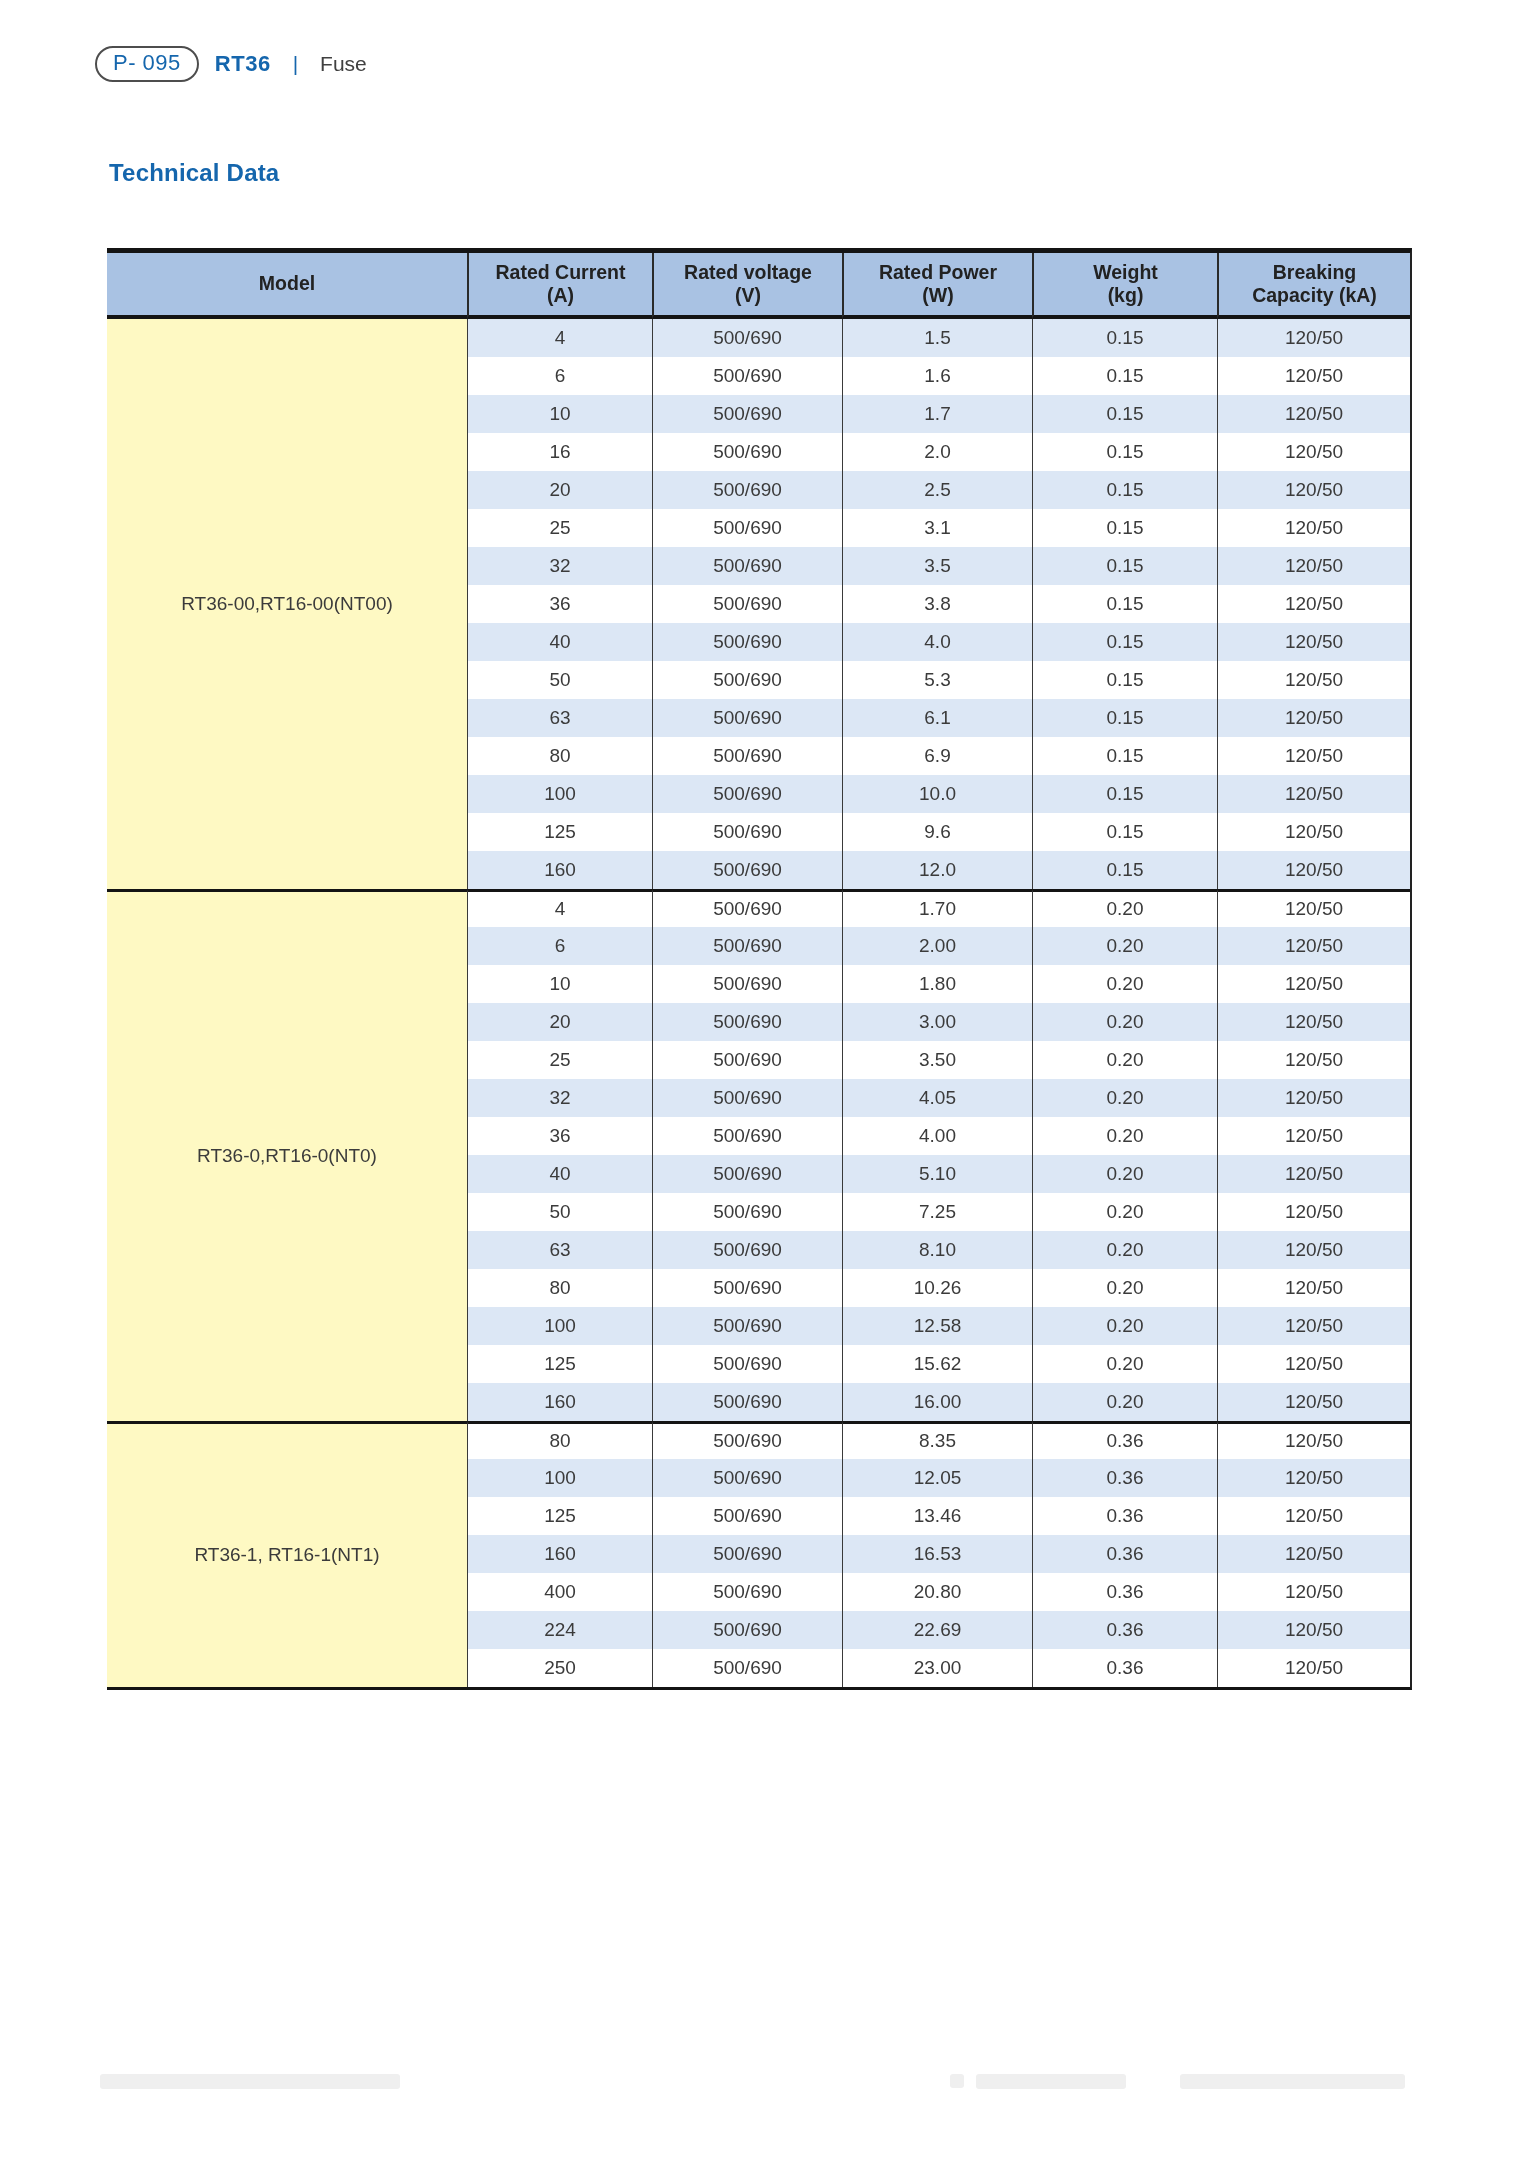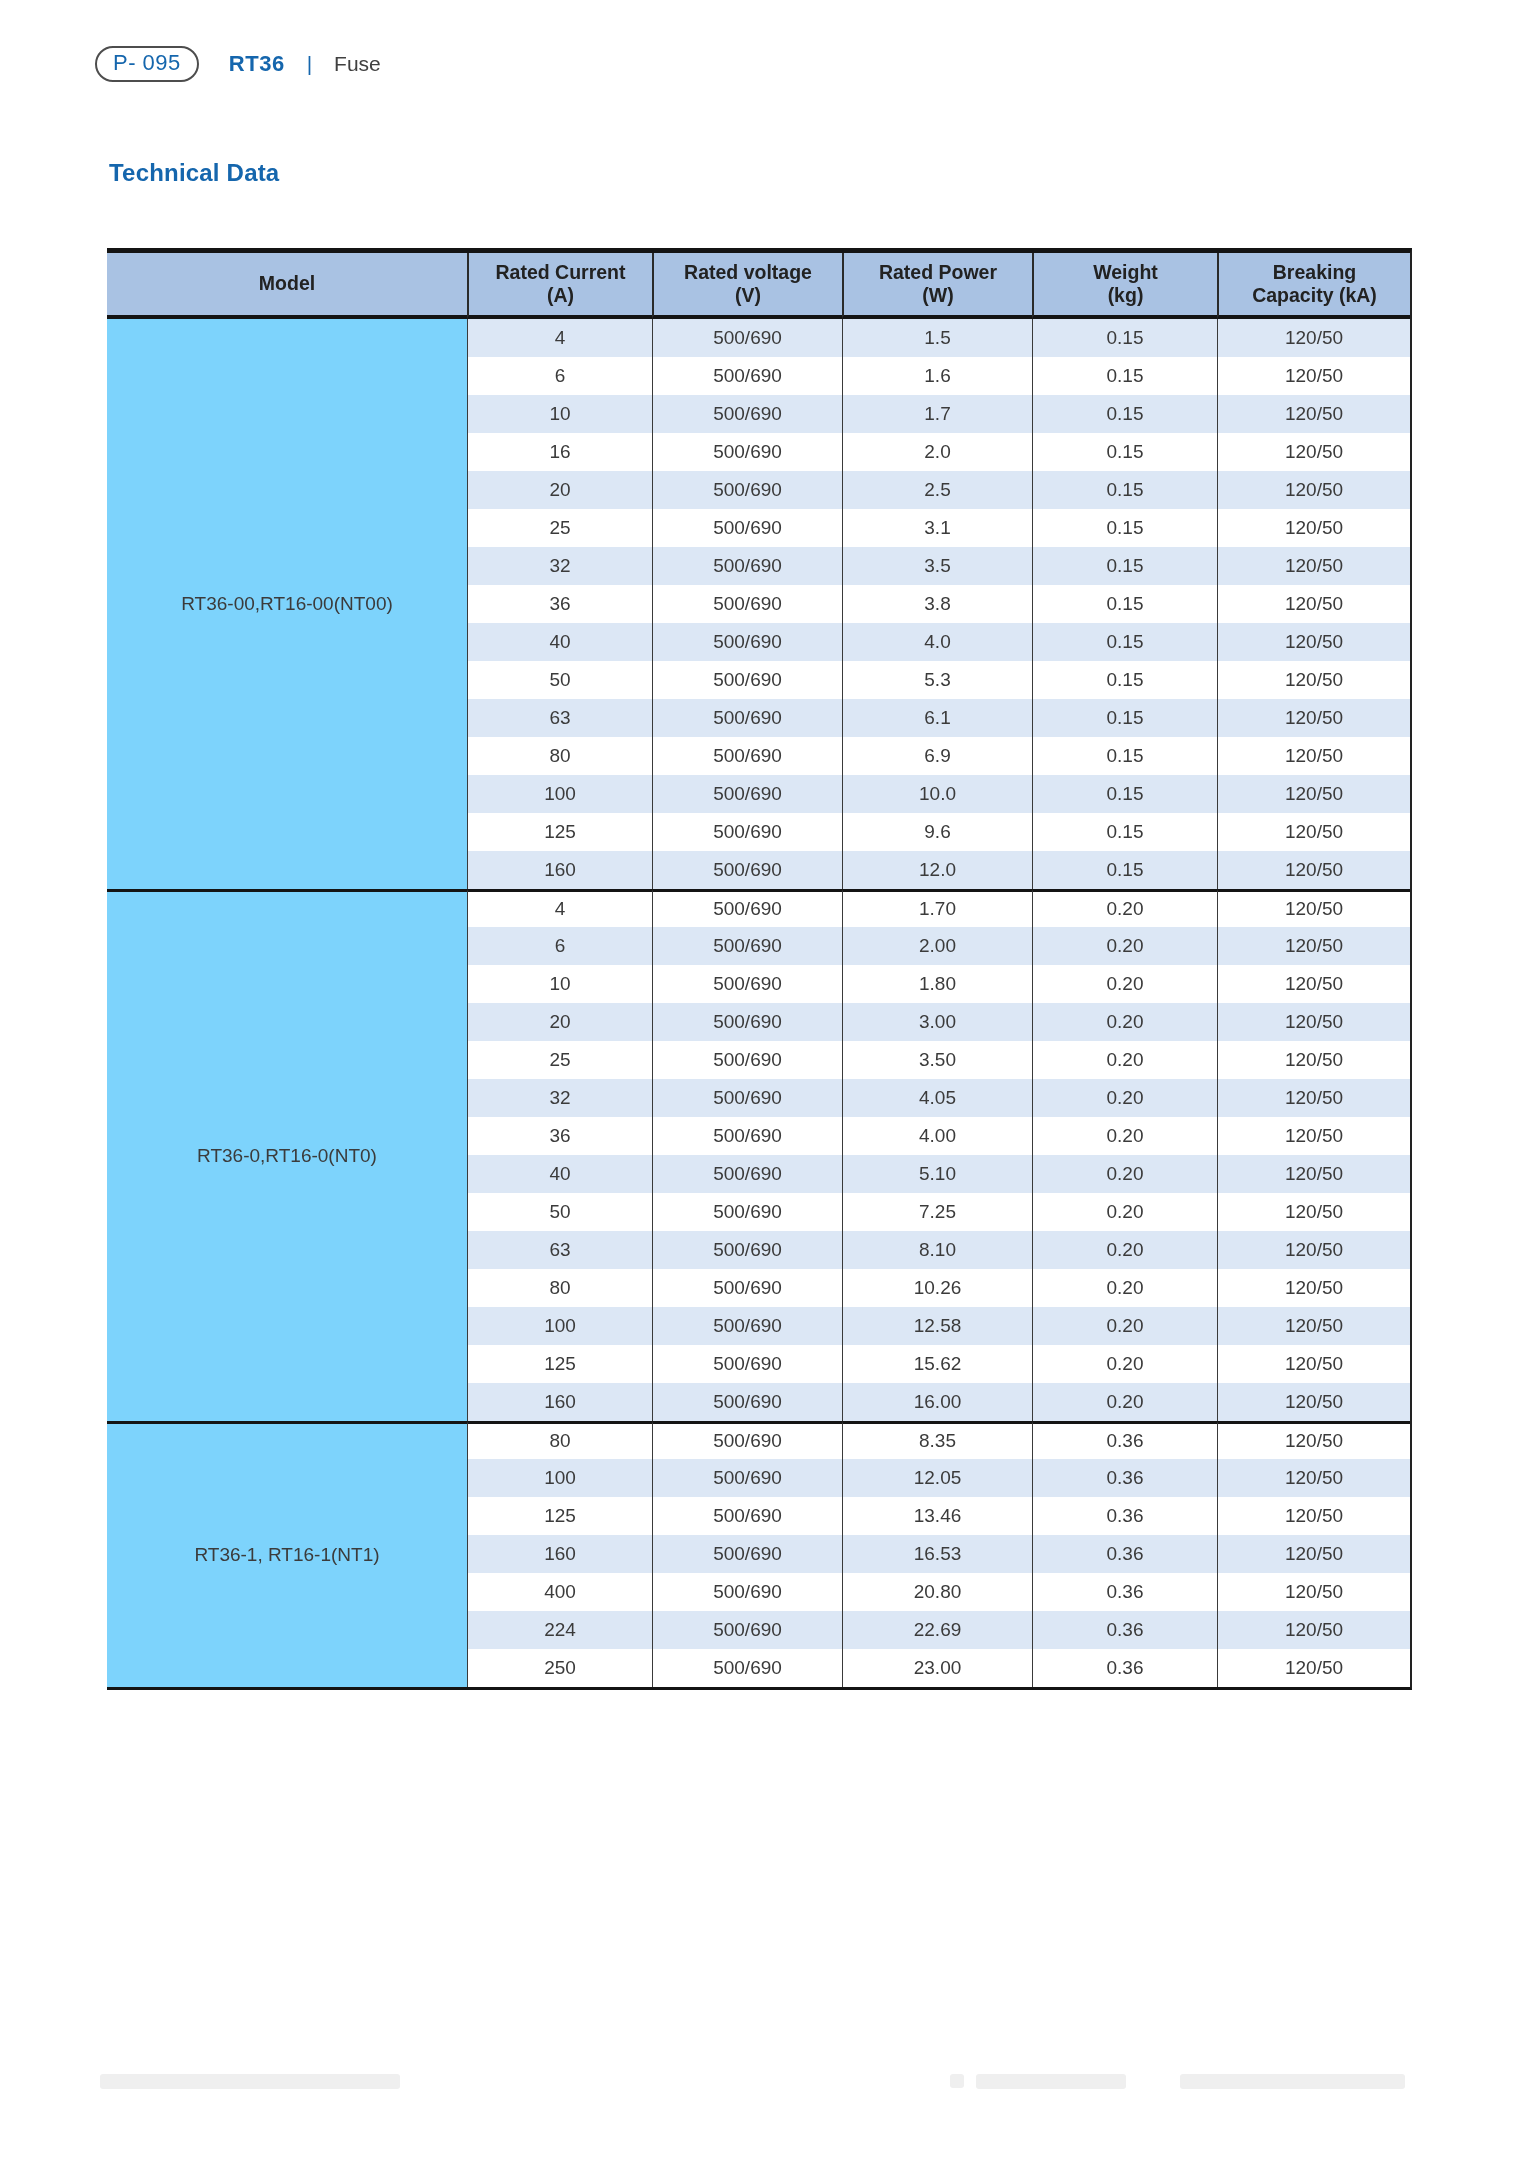--- a/index.html
+++ b/index.html
@@ -21,21 +21,21 @@
   .page-pill{
     display:inline-flex; align-items:center; justify-content:center;
     border:2px solid #4d4d4d;
     border-radius:22px;
     padding:2px 16px 4px 16px;
     font-size:22px;
     color:#1566ad;
     letter-spacing:0.5px;
   }
   .product-code{
-    margin-left:30px;
+    margin-left:16px;
     font-size:22px;
     font-weight:700;
     color:#1566ad;
     letter-spacing:0.5px;
   }
   .hdr-divider{
     margin:0 22px;
     font-size:21px;
     color:#1566ad;
   }
@@ -80,21 +80,21 @@
   .head-cell{
     background:#a9c2e3;
     font-weight:700;
     color:#222222;
     font-size:19.5px;
     border-bottom:4px solid #141414;
   }
   .vline{ border-left:2px solid #2a2a2a; }
   .body-vline{ border-left:1.5px solid #3a3a3a; }
   .stripe{ background:#dce7f5; }
-  .model-cell{ background:#7dd3fc; }
+  .model-cell{ background:#fef9c3; }
   .group-start{ border-top:3.5px solid #141414; }
   
   .wm{
     position:absolute;
     background:#efefef;
     border-radius:3px;
   }
 </style>
 </head>
 <body>

